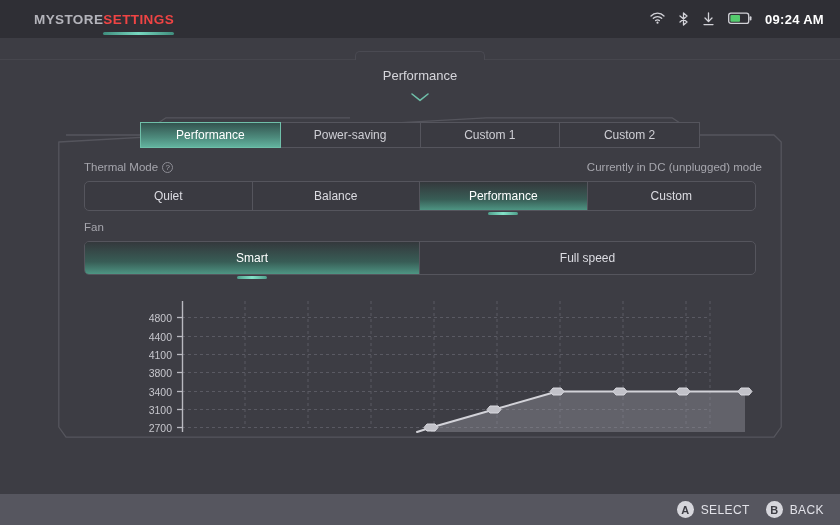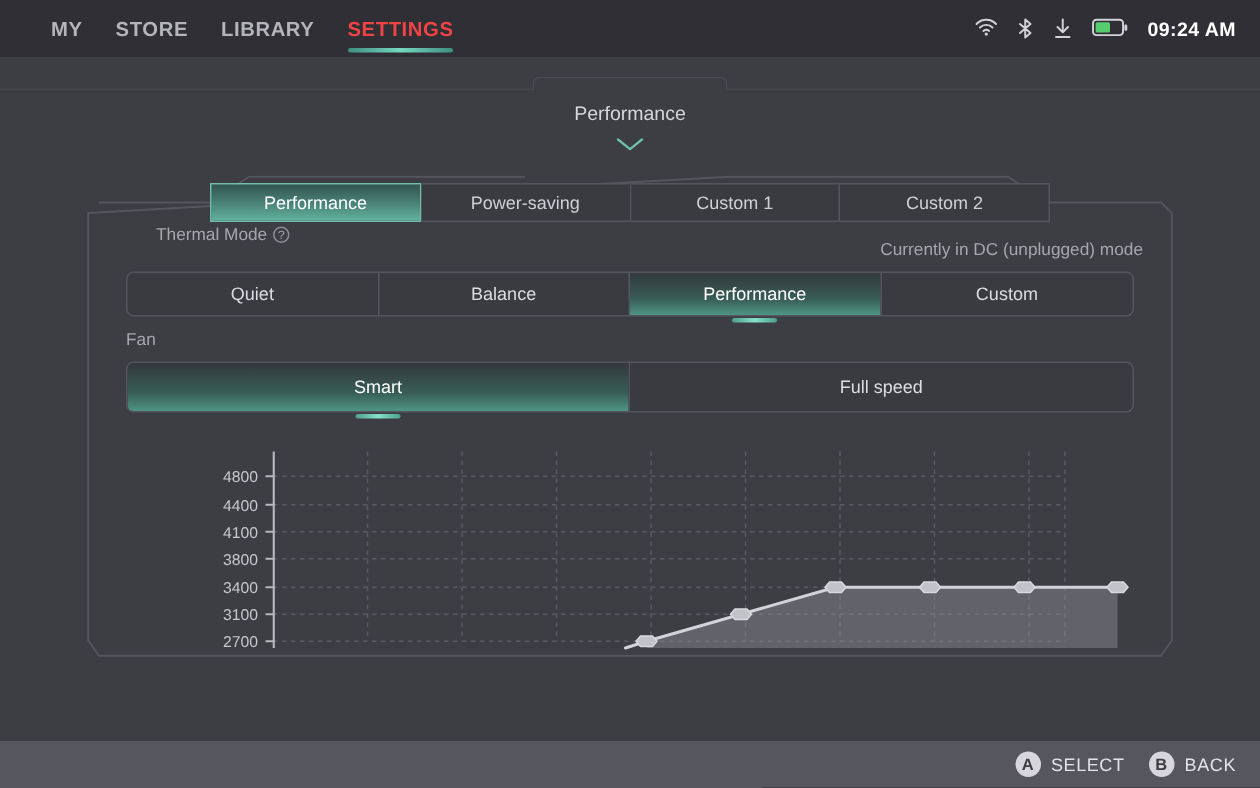--- a/index.html
+++ b/index.html
@@ -10,21 +10,21 @@
     overflow: hidden;
   }
   #root { position: relative; width: 840px; height: 525px; background: #3d3d44; }
 
   
   .topbar {
     position: absolute; left: 0; top: 0; width: 840px; height: 38px;
     background: #2f2f35;
     display: flex; align-items: center;
   }
-  .nav { display: flex; align-items: center; gap: 22px; margin-left: 34px; height: 38px; }
+  .nav { display: flex; align-items: center; margin-left: 34px; height: 38px; }
   .nav-item {
     position: relative; color: #b4b4bb; font-size: 13.5px; font-weight: bold;
     letter-spacing: .4px; height: 38px; display: flex; align-items: center;
   }
   .nav-item.active { color: #ef4444; }
   .nav-underline {
     position: absolute; left: 0; right: 0; bottom: 3px; height: 3px;
     background: linear-gradient(90deg, #3f8d7d, #77d8c0, #3f8d7d);
     border-radius: 2px;
   }
@@ -142,23 +142,20 @@
 
 <div id="root">
 
   <div class="topbar">
     <div class="nav">
       <div class="nav-item">
         <span>MY</span>
       </div>
       <div class="nav-item">
         <span>STORE</span>
-      </div>
-      <div class="nav-item">
-        <span>LIBRARY</span>
       </div>
       <div class="nav-item active">
         <span>SETTINGS</span>
         <span class="nav-underline"></span>
       </div>
     </div>
 
     <div class="status">
       <span>
         <svg width="15" height="12" viewBox="0 0 15 12">
@@ -219,21 +216,21 @@
 
   <div class="panel">
 
     <svg class="panel-border" width="728" height="327" viewBox="0 0 728 327">
       <path d="M10 18 L84 18 L110 0.8 L294 0.8 M430 0.8 L616 0.8 L642 18 L718 18
                L725.2 25 L725.2 310 L718 320.2 L10 320.2 L2.8 310 L2.8 25 Z" stroke="#55555d" stroke-width="1.3" fill="none" stroke-linejoin="round"></path>
     </svg>
 
     <div class="panel-inner">
 
-      <div class="row-label" style="left:28px; top:34px;margin-left:20px;">
+      <div class="row-label" style="left:28px; top:44px;">
         <span>Thermal Mode</span><span class="help-icon">?</span>
       </div>
       <div class="row-note" style="top:44px;margin-left:48px;">Currently in DC (unplugged) mode</div>
 
       <div class="segbar thermal">
         <div class="seg">
           <span>Quiet</span>
         </div>
         <div class="seg">
           <span>Balance</span>

